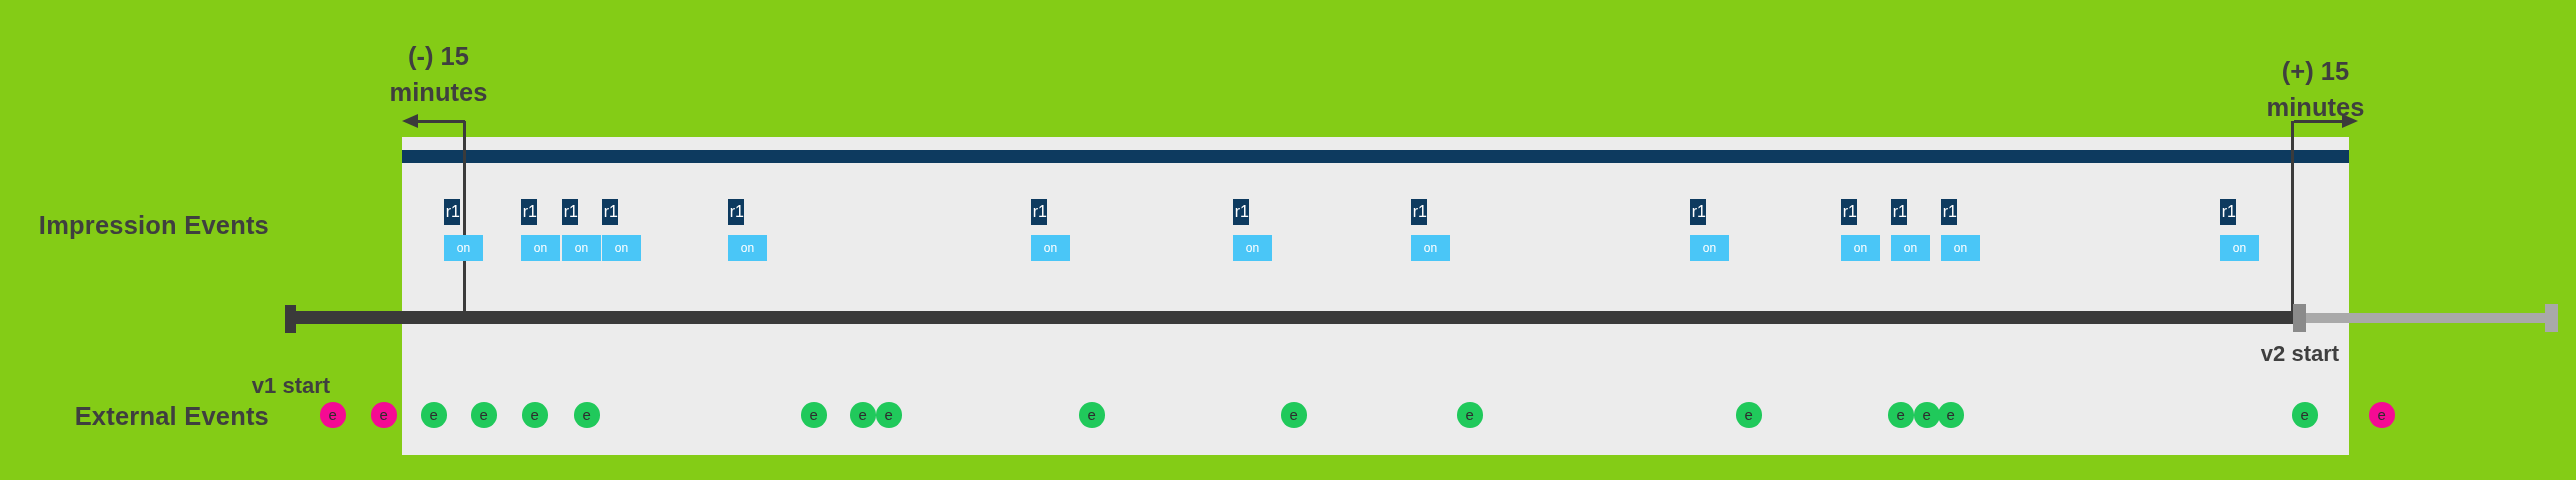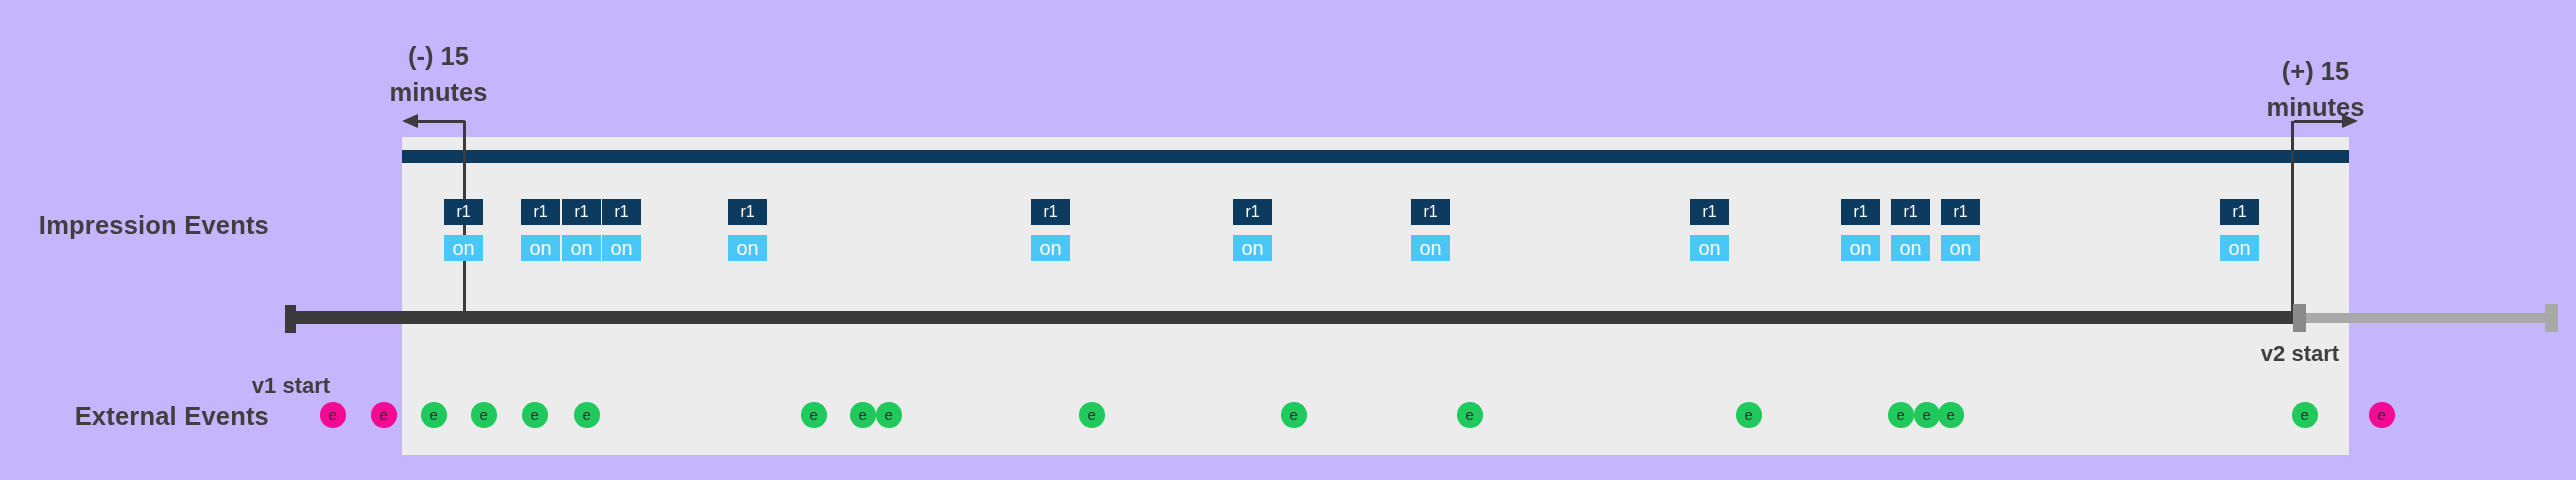--- a/index.html
+++ b/index.html
@@ -1,41 +1,41 @@
 <!DOCTYPE html>
 <html style="font-size:15px"><head>
 <meta charset="utf-8">
 <style>
   html,body{margin:0;padding:0;background:#ffffff;}
   #canvas{
-    position:relative;width:2576px;height:481px;background:#c4b5fd;overflow:hidden;
+    position:relative;width:2576px;height:481px;background:#84cc16;overflow:hidden;
     font-family:"Liberation Sans", sans-serif;color:var(--text,#3f3f3f);
   }
   .band{position:absolute;left:402px;top:137px;width:1947px;height:318px;background:var(--band,#ececec);}
   .navy-bar{position:absolute;left:402px;top:150px;width:1947px;height:13.2px;background:var(--navy,#0d3a5f);}
   .row-label{position:absolute;left:0;width:269px;text-align:right;font-size:25.5px;font-weight:600;letter-spacing:0.2px;}
   .row-label.impressions{top:211px;}
   .row-label.external{top:402px;}
   .annot{position:absolute;width:207px;text-align:center;font-size:25.5px;font-weight:600;line-height:36px;}
   .annot.left{left:335px;top:38px;}
   .annot.right{left:2212px;top:38px;margin-top:15px;}
   .vline{position:absolute;width:2.8px;top:121px;height:192px;background:var(--line,#3b3b3b);}
   .vline.left{left:463px;}
   .vline.right{left:2291px;}
   .hline{position:absolute;top:120px;height:2.8px;background:var(--line,#3b3b3b);}
   .hline.left{left:418px;width:47px;}
   .hline.right{left:2294px;width:48px;}
   .arrowhead{position:absolute;top:114px;width:0;height:0;border-top:7.5px solid transparent;border-bottom:7.5px solid transparent;}
   .arrowhead.left{left:402px;border-right:16px solid var(--line,#3b3b3b);}
   .arrowhead.right{left:2342px;border-left:16px solid var(--line,#3b3b3b);}
   .imp{position:absolute;top:199px;width:39px;}
-  .imp .r1{position:absolute;left:0;top:0;width:39px;height:26.4px;background:var(--navy,#0d3a5f);color:#ffffff;
-    font-size:16px;line-height:26.4px;text-align:center;}
+  .imp .r1{position:absolute;left:0;top:0;width:16px;height:26.4px;background:var(--navy,#0d3a5f);color:#ffffff;
+    font-size:16px;line-height:26.4px;text-align:right;}
   .imp .on{position:absolute;left:0;top:36px;width:39px;height:26.4px;background:var(--lblue,#4ac6f7);color:#ffffff;
-    font-size:20px;line-height:26.4px;text-align:center;}
+    font-size:12px;line-height:26.4px;text-align:center;}
   .tl-dark{position:absolute;left:285px;top:311px;width:2008px;height:13.2px;background:var(--dark,#3a3a3a);}
   .tl-cap-start{position:absolute;left:285px;top:305px;width:11.3px;height:28px;background:var(--dark,#3a3a3a);}
   .tl-cap-v2{position:absolute;left:2293px;top:304px;width:13.2px;height:28px;background:var(--capgray,#8a8a8a);}
   .tl-gray{position:absolute;left:2306px;top:313px;width:239px;height:10.4px;background:var(--gray,#a9a9a9);}
   .tl-cap-end{position:absolute;left:2545px;top:304px;width:13.2px;height:28px;background:var(--gray,#a9a9a9);}
   .v-label{position:absolute;width:170px;text-align:center;top:341px;font-size:22px;font-weight:600;}
   .v-label.v1{left:206px;margin-top:32px;}
   .v-label.v2{left:2215px;}
   .dot{position:absolute;top:402px;width:25.5px;height:25.5px;border-radius:50%;text-align:center;line-height:25.5px;
     font-size:15px;color:#2e2e2e;}

